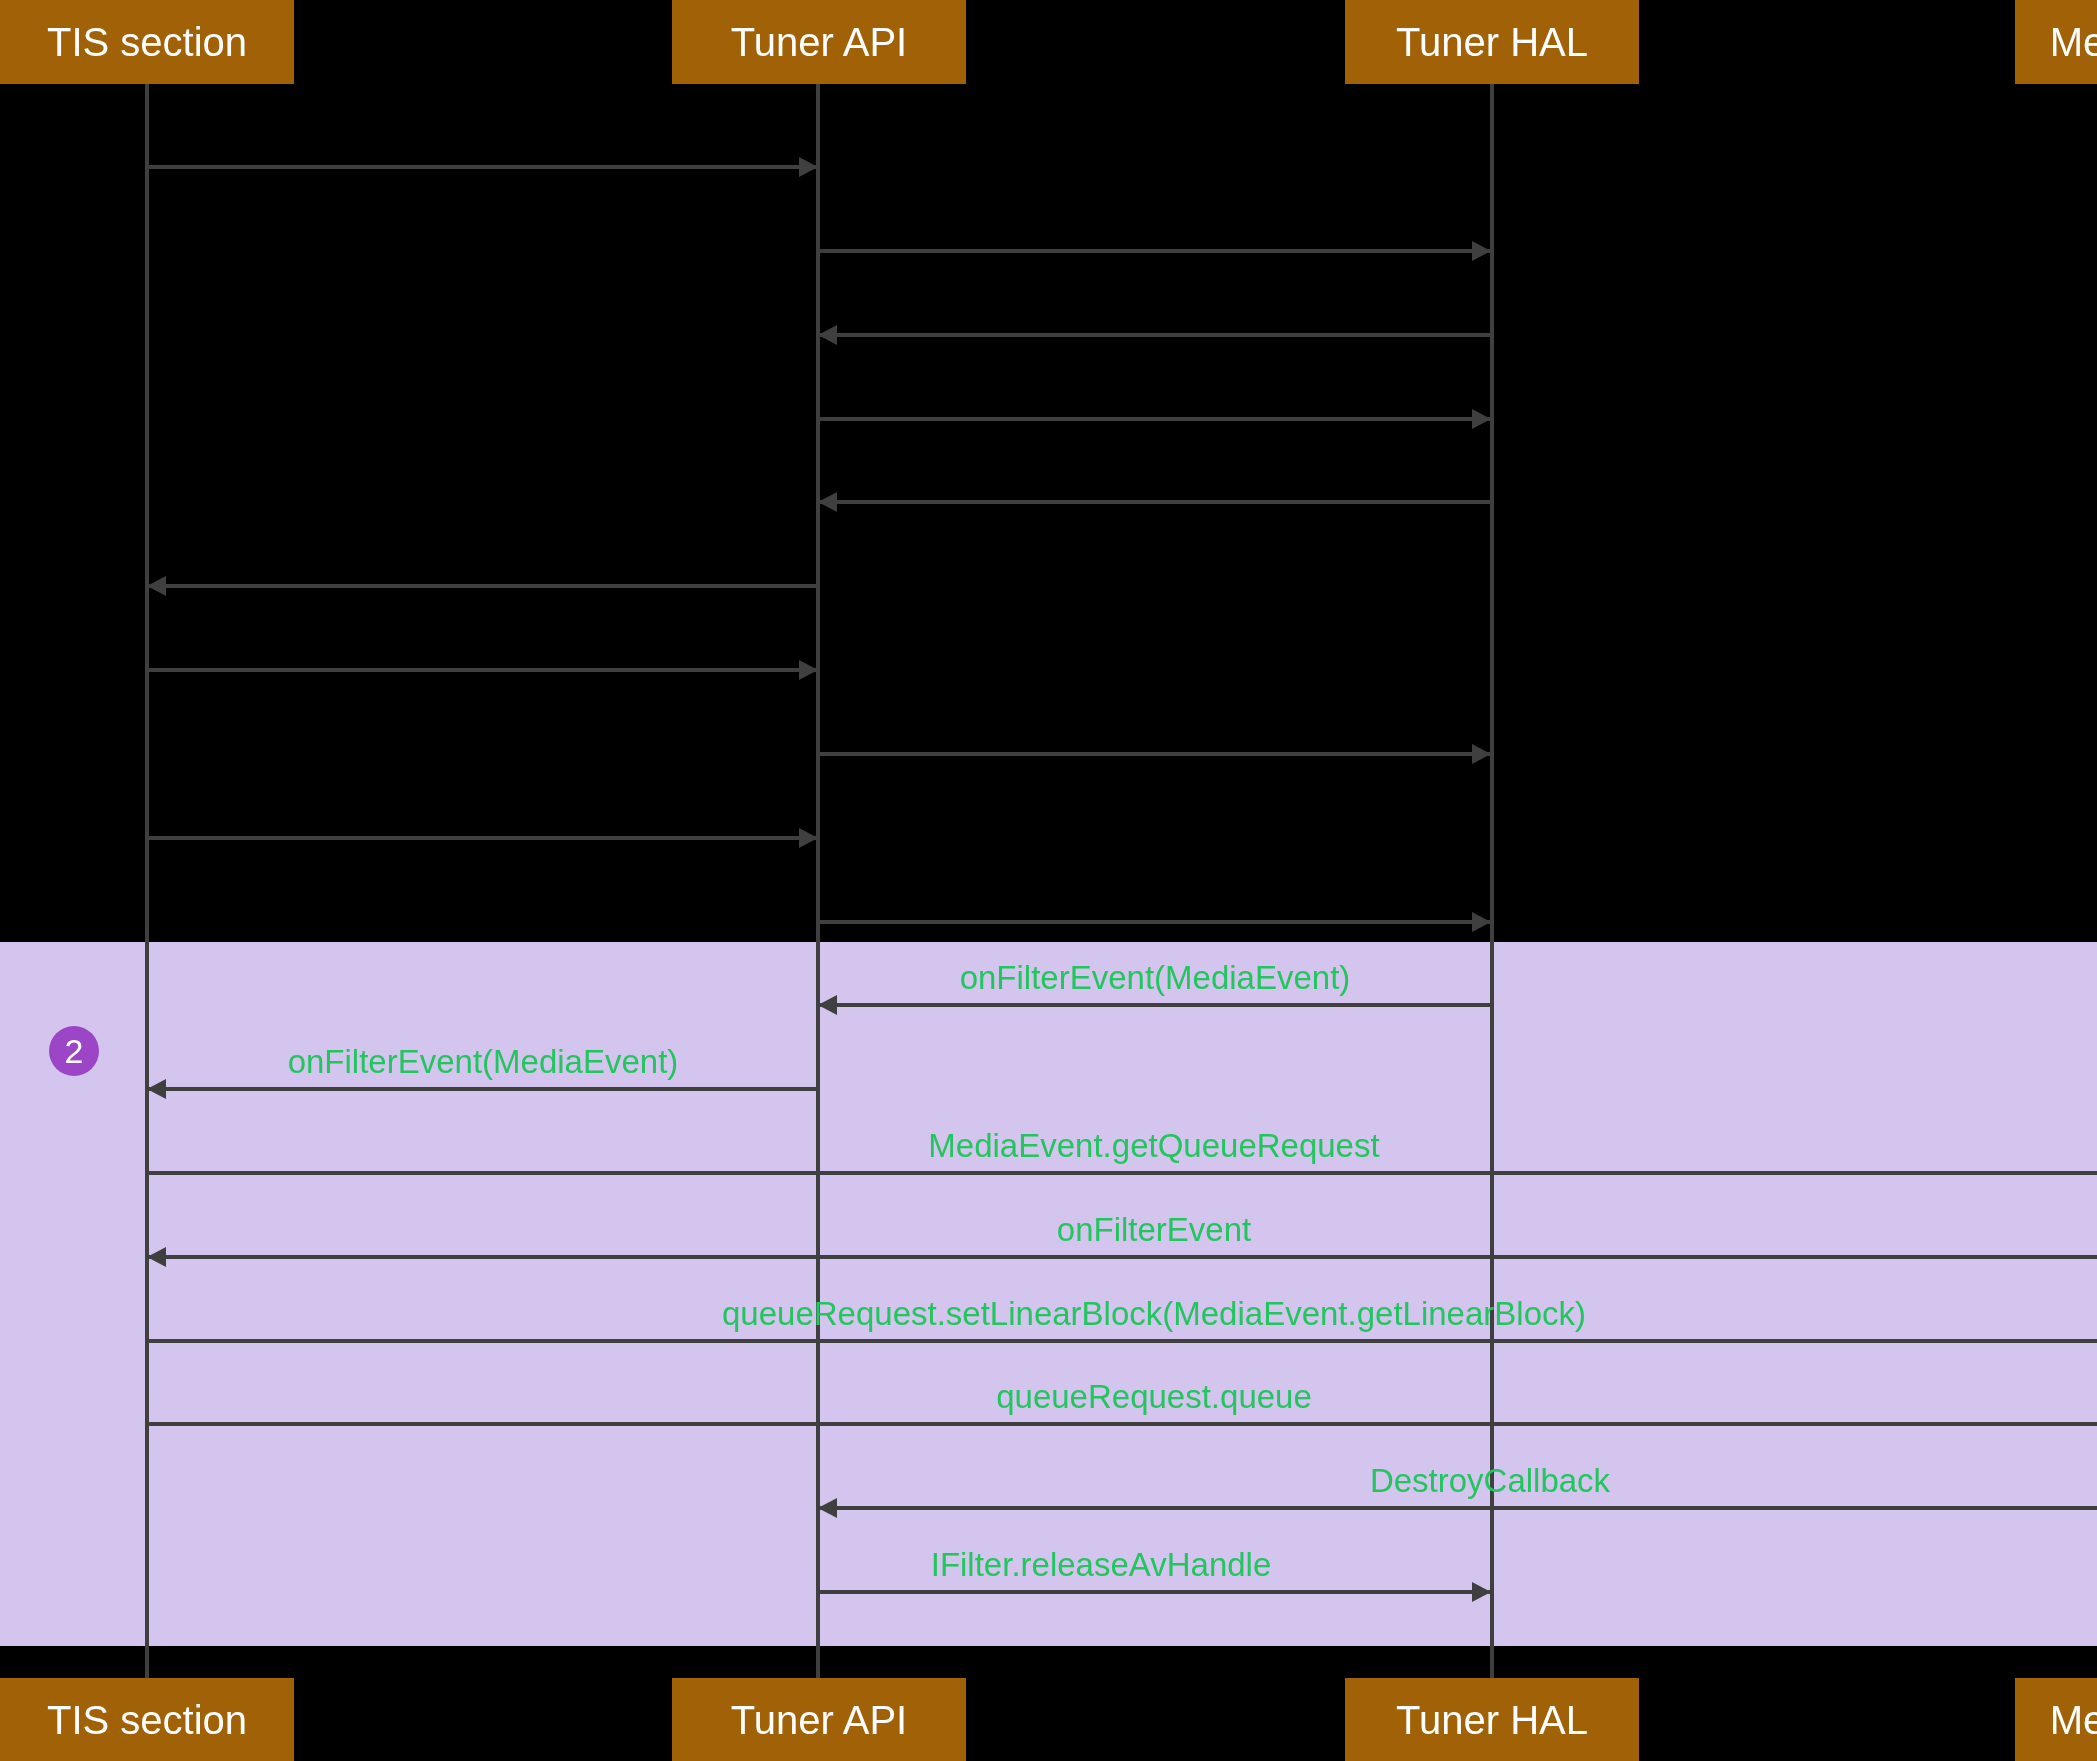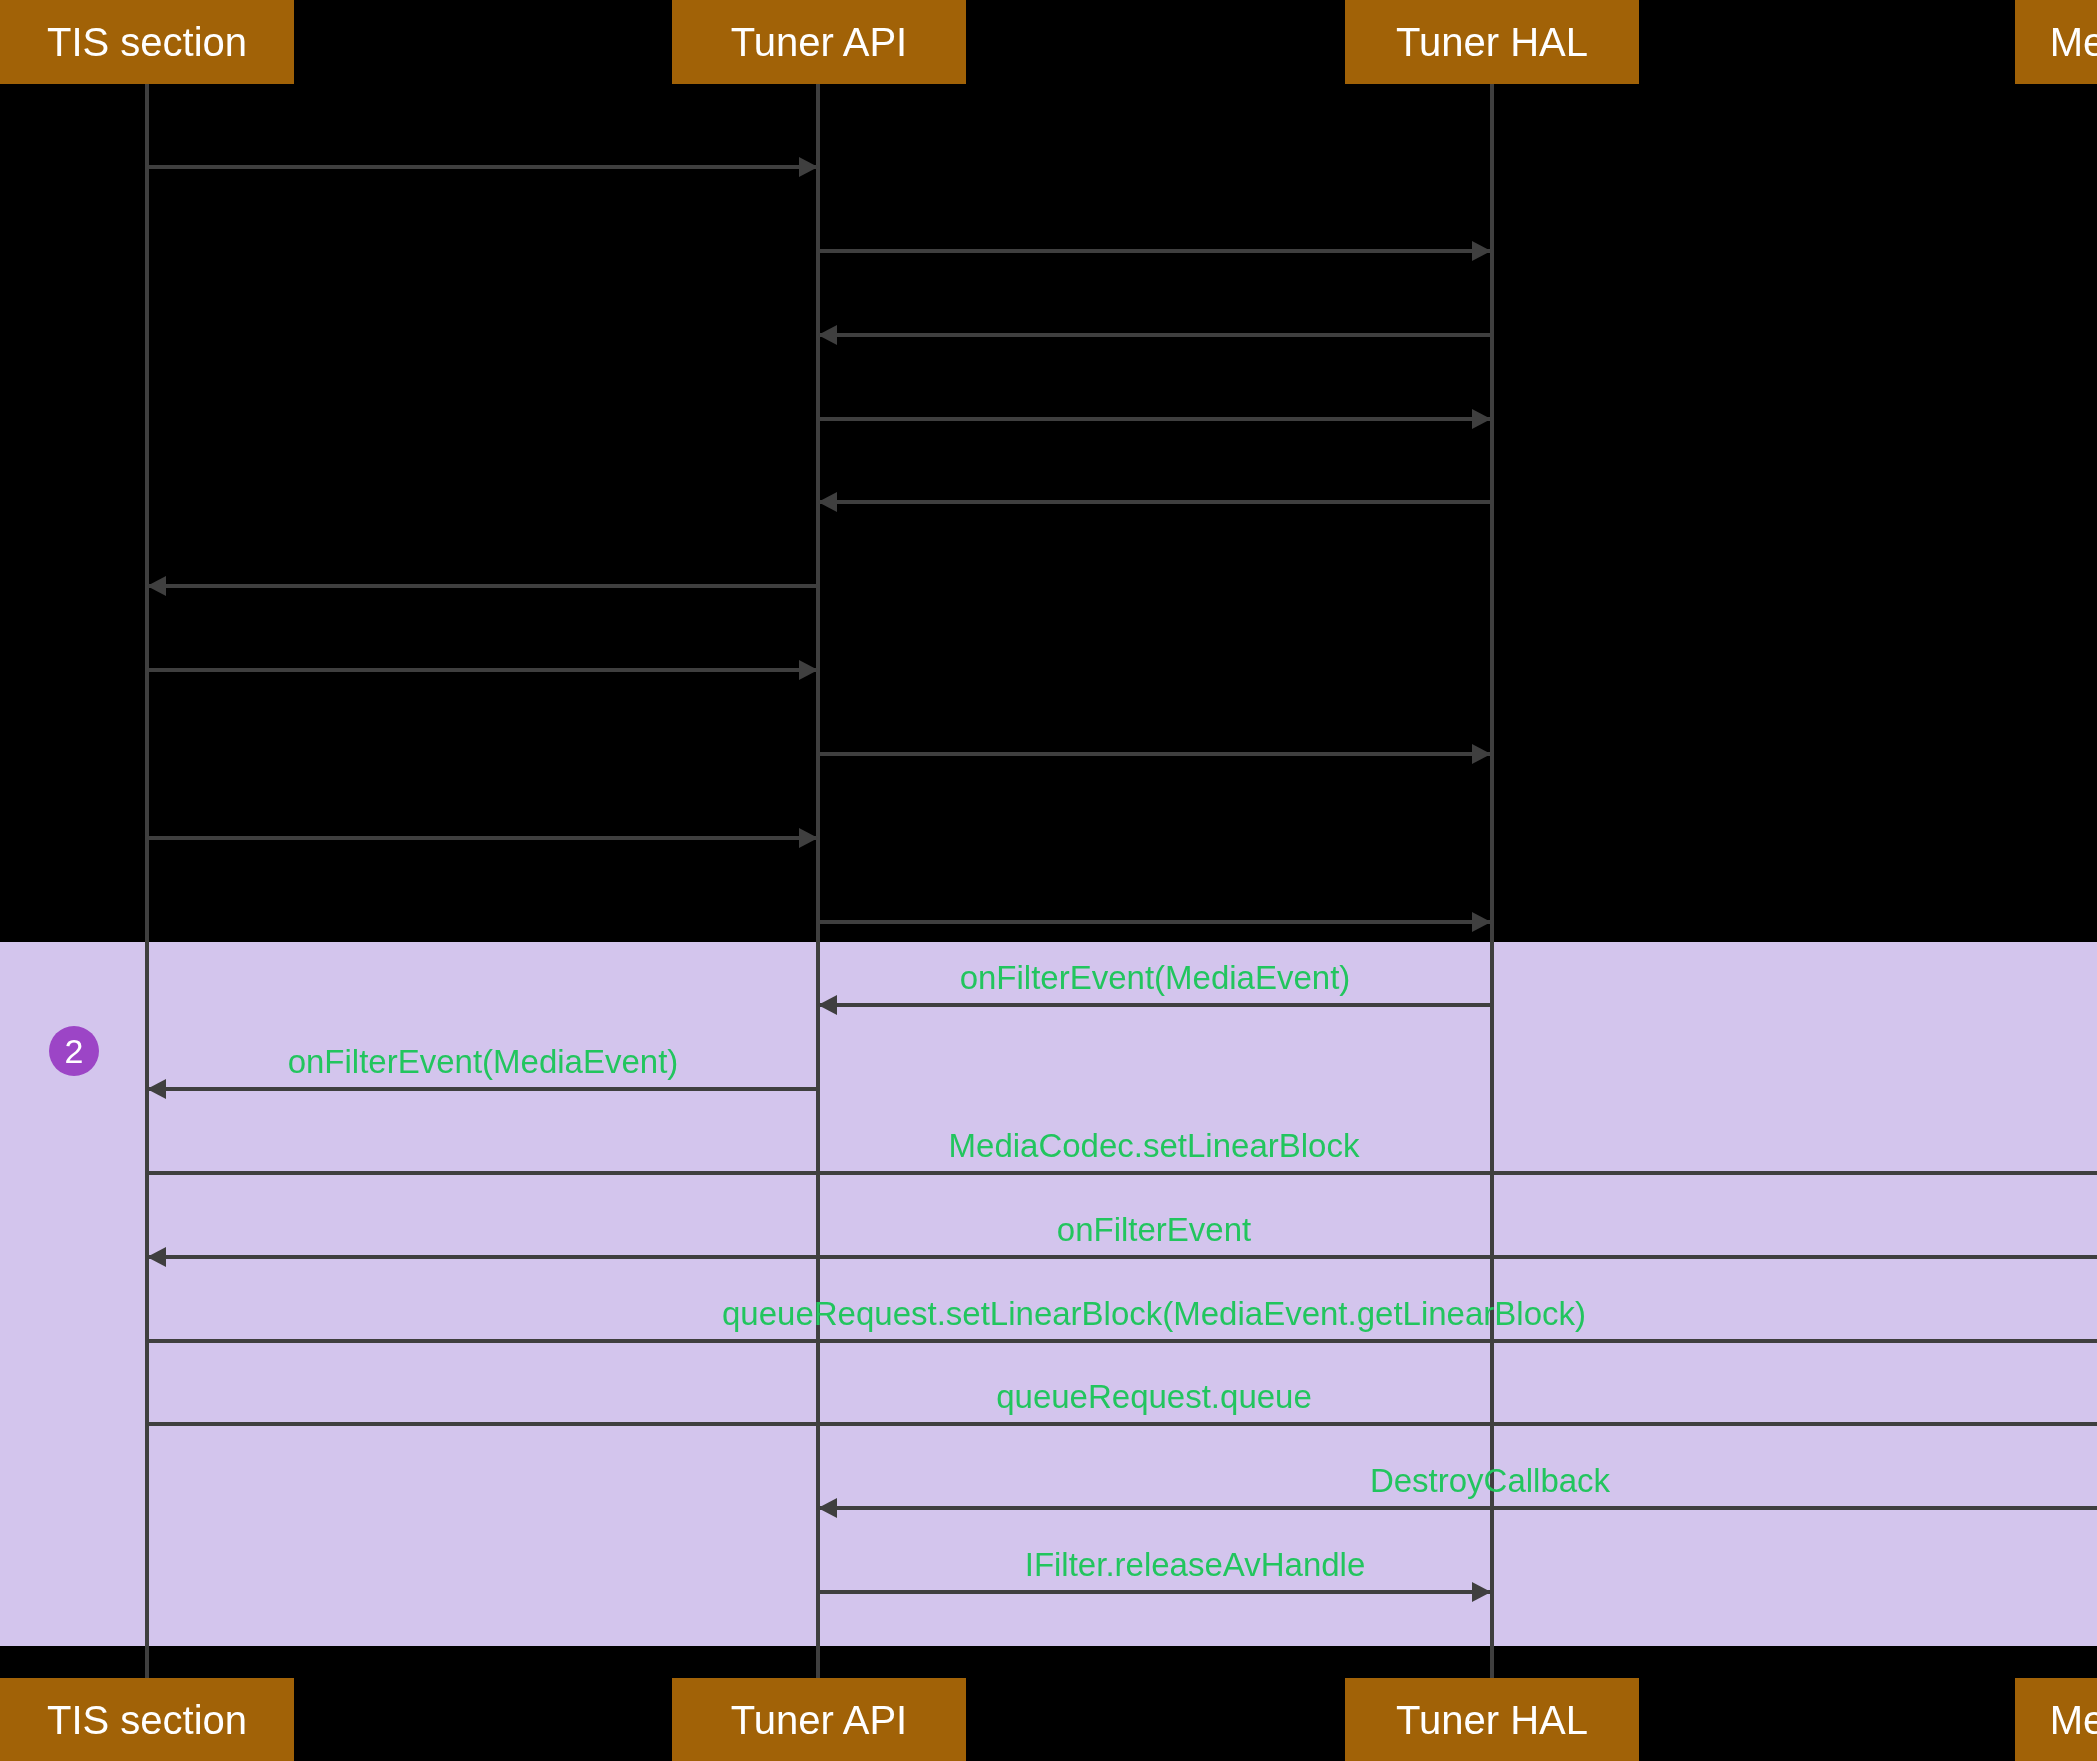--- a/index.html
+++ b/index.html
@@ -71,34 +71,34 @@
       <div class="msg-arrowhead" style="top: 828px; border-top: 10px solid transparent; border-bottom: 10px solid transparent; left: 799px; border-left: 19.3px solid rgb(63, 63, 63);"></div>
       <div class="msg-line" style="left: 818px; width: 673px; top: 920px;"></div>
       <div class="msg-arrowhead" style="top: 912px; border-top: 10px solid transparent; border-bottom: 10px solid transparent; left: 1472px; border-left: 19.3px solid rgb(63, 63, 63);"></div>
       <div class="msg-line" style="left: 818px; width: 673px; top: 1003px;"></div>
       <div class="msg-arrowhead" style="top: 995px; border-top: 10px solid transparent; border-bottom: 10px solid transparent; left: 818px; border-right: 19.3px solid rgb(63, 63, 63);"></div>
       <div class="msg-label" style="left: 1155px; top: 961px;">onFilterEvent(MediaEvent)</div>
       <div class="msg-line" style="left: 147px; width: 672px; top: 1087px;"></div>
       <div class="msg-arrowhead" style="top: 1079px; border-top: 10px solid transparent; border-bottom: 10px solid transparent; left: 147px; border-right: 19.3px solid rgb(63, 63, 63);"></div>
       <div class="msg-label" style="left: 483px; top: 1045px;">onFilterEvent(MediaEvent)</div>
       <div class="msg-line" style="left: 147px; width: 2015px; top: 1171px;"></div>
-      <div class="msg-label" style="left: 1154px; top: 1129px;">MediaCodec.setLinearBlock</div>
+      <div class="msg-label" style="left: 1154px; top: 1129px;">MediaEvent.getQueueRequest</div>
       <div class="msg-line" style="left: 147px; width: 2015px; top: 1255px;"></div>
       <div class="msg-arrowhead" style="top: 1247px; border-top: 10px solid transparent; border-bottom: 10px solid transparent; left: 147px; border-right: 19.3px solid rgb(63, 63, 63);"></div>
       <div class="msg-label" style="left: 1154px; top: 1213px;">onFilterEvent</div>
       <div class="msg-line" style="left: 147px; width: 2015px; top: 1339px;"></div>
       <div class="msg-label" style="left: 1154px; top: 1297px;">queueRequest.setLinearBlock(MediaEvent.getLinearBlock)</div>
       <div class="msg-line" style="left: 147px; width: 2015px; top: 1422px;"></div>
       <div class="msg-label" style="left: 1154px; top: 1380px;">queueRequest.queue</div>
       <div class="msg-line" style="left: 818px; width: 1343px; top: 1506px;"></div>
       <div class="msg-arrowhead" style="top: 1498px; border-top: 10px solid transparent; border-bottom: 10px solid transparent; left: 818px; border-right: 19.3px solid rgb(63, 63, 63);"></div>
       <div class="msg-label" style="left: 1490px; top: 1464px;">DestroyCallback</div>
       <div class="msg-line" style="left: 818px; width: 673px; top: 1590px;"></div>
       <div class="msg-arrowhead" style="top: 1582px; border-top: 10px solid transparent; border-bottom: 10px solid transparent; left: 1472px; border-left: 19.3px solid rgb(63, 63, 63);"></div>
-      <div class="msg-label" style="left: 1195px; top: 1548px;">IFilter.releaseAvHandle</div>
+      <div class="msg-label" style="left: 1101px; top: 1548px;">IFilter.releaseAvHandle</div>
     </div>
 
   <div class="badge">
     <span>2</span>
   </div>
 
   <div class="actor-box" style="left:0;top:0">
       <span>TIS section</span>
     </div>
   <div class="actor-box" style="left:672px;top:0">

